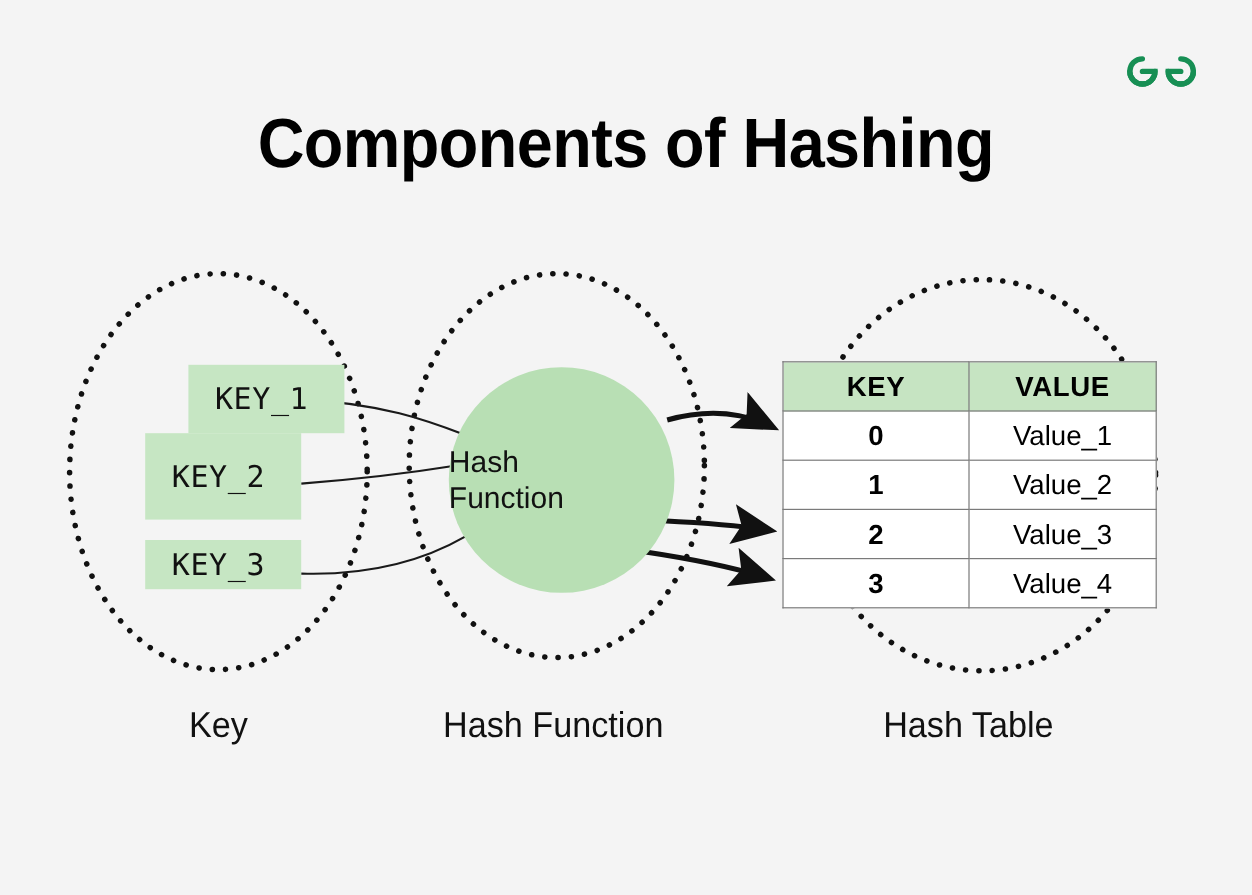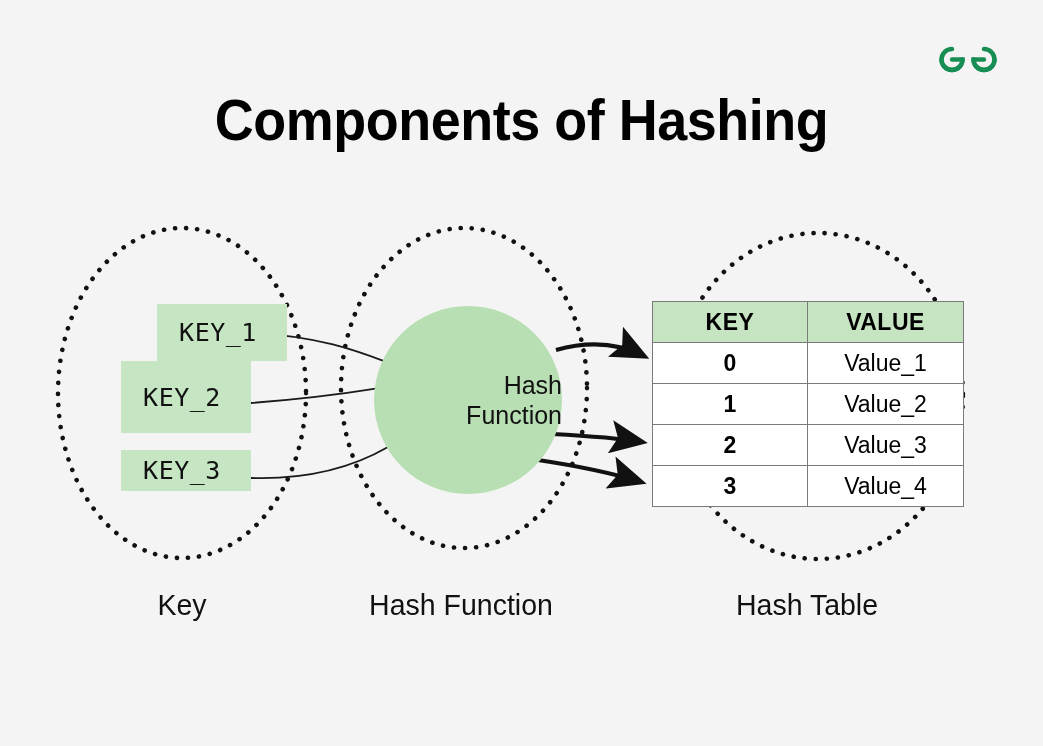--- a/index.html
+++ b/index.html
@@ -70,21 +70,21 @@
   .hash-circle {
     position: absolute;
     left: 374px;
     top: 306px;
     width: 188px;
     height: 188px;
     border-radius: 50%;
     background: #b8dfb4;
     display: flex;
     flex-direction: column;
-    align-items: flex-end;
+    align-items: flex-start;
     justify-content: center;
     color: #111111;
     font-size: 25px;
     line-height: 1.22;
     font-family: "Liberation Sans", sans-serif;
   }
 
   
   .hash-table {
     position: absolute;

